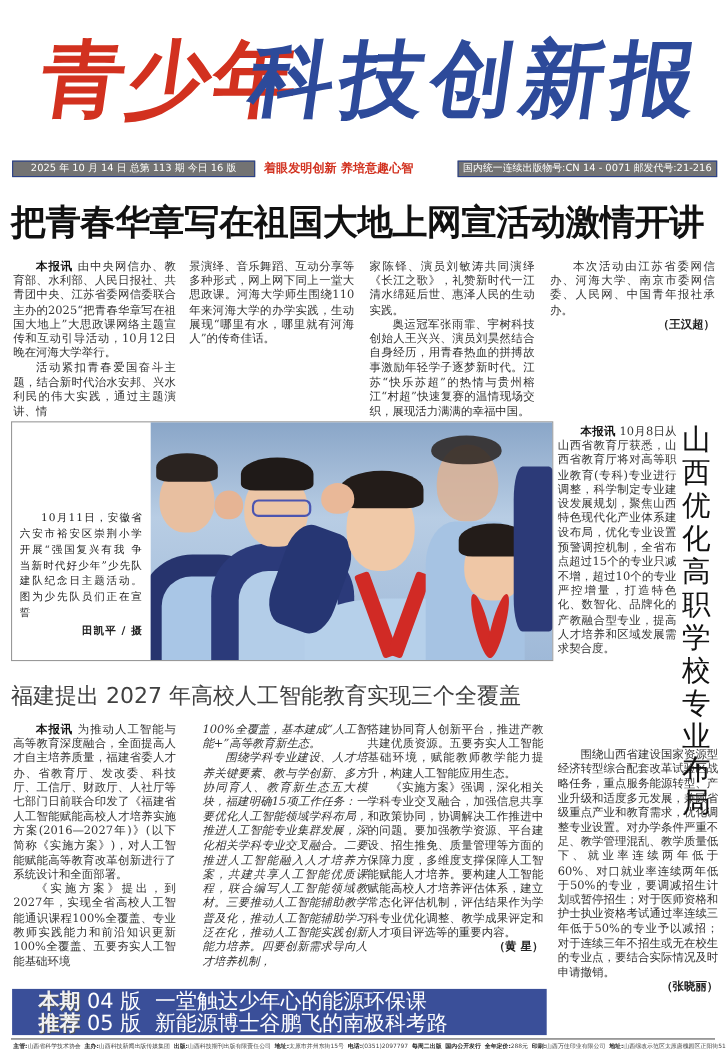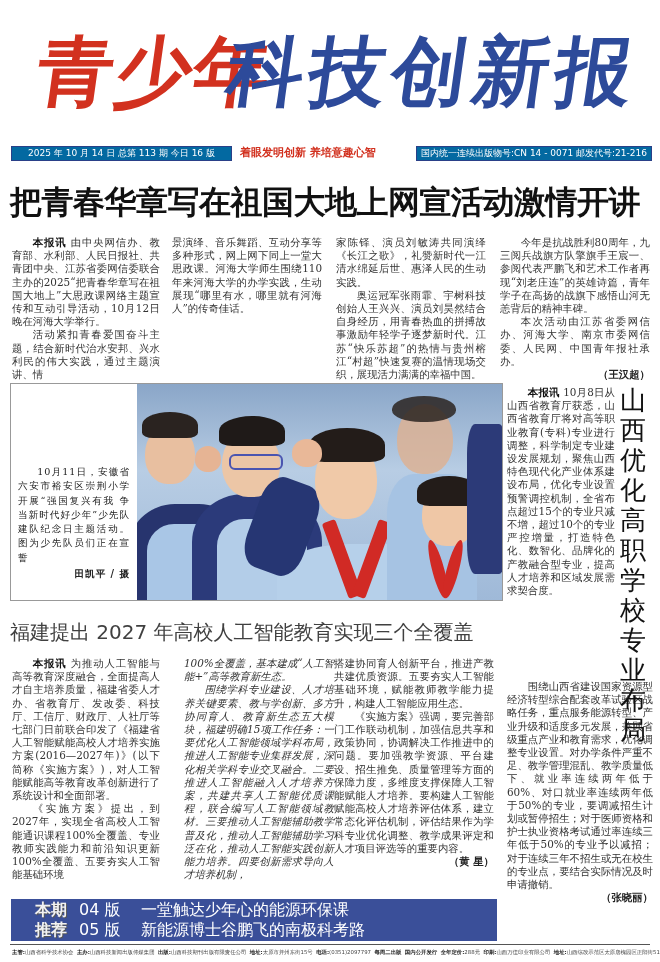--- a/index.html
+++ b/index.html
@@ -1,35 +1,35 @@
 <!DOCTYPE html>
 <html><head>
 <meta charset="utf-8">
 <style>
   html,body{margin:0;padding:0;background:#fff;}
   body{width:660px;height:962px;position:relative;overflow:hidden;font-family:"DejaVu Serif","Liberation Serif",serif;color:#222;}
   .abs{position:absolute;}
   .masthead{left:0;top:0;width:660px;height:145px;}
   .mast-red{left:38px;top:22px;font-family:"DejaVu Serif",serif;font-size:76px;font-weight:bold;color:#d2311f;letter-spacing:2px;line-height:100px;transform:skewX(-8deg);}
   .mast-blue{left:228px;top:22px;font-family:"DejaVu Serif",serif;font-size:76px;font-weight:bold;color:#2d4a9a;letter-spacing:6px;line-height:100px;transform:skewX(-8deg);}
-  .bar{top:146px;height:13px;background:#0369a1;border:1px solid #2a4088;color:#fff;font-family:"DejaVu Sans",sans-serif;font-size:9px;line-height:13px;text-align:center;white-space:nowrap;}
+  .bar{top:146px;height:13px;background:#737373;border:1px solid #2a4088;color:#fff;font-family:"DejaVu Sans",sans-serif;font-size:9px;line-height:13px;text-align:center;white-space:nowrap;}
   .slogan{left:240px;top:145px;width:180px;height:15px;color:#d2311f;font-family:"DejaVu Sans",sans-serif;font-size:11px;font-weight:bold;line-height:15px;}
   .headline{left:10px;top:180px;width:645px;font-family:"DejaVu Sans",sans-serif;font-weight:bold;font-size:32px;line-height:44px;color:#111;white-space:nowrap;letter-spacing:-0.5px;}
   .col{font-size:10.4px;line-height:13.2px;text-align:justify;color:#333;}
   .col p{margin:0;text-indent:2em;}
   .lead{font-weight:bold;color:#111;font-family:"DejaVu Sans",sans-serif;}
   .byline{text-align:right;font-weight:bold;font-family:"DejaVu Sans",sans-serif;color:#222;}
   .photo-wrap{left:10px;top:383px;width:493px;height:218px;border:1px solid #999;box-sizing:border-box;}
   .caption{left:18px;top:465px;width:112px;font-size:9.6px;line-height:14.3px;color:#222;letter-spacing:1px;}
   .photo{left:137px;top:384px;width:365px;height:216px;overflow:hidden;background:linear-gradient(180deg,#8aa6c8 0%,#b8cde4 40%,#9fb9d8 100%);}
   .kid{position:absolute;border-radius:50% 50% 45% 45%;}
   .vtitle{left:620px;top:385px;width:34px;font-family:"DejaVu Sans",sans-serif;font-size:26px;line-height:30px;color:#111;text-align:left;}
   .headline2{left:10px;top:618px;width:495px;font-family:"DejaVu Sans",sans-serif;font-size:20px;line-height:28px;color:#404040;white-space:nowrap;}
   .promo{left:11px;top:899px;width:486px;height:42px;background:#3a4f99;color:#fff;font-family:"DejaVu Sans",sans-serif;}
-  .promo-row{position:absolute;left:24px;font-size:16px;line-height:20px;white-space:nowrap;}
+  .promo-row{position:absolute;left:24px;font-size:19px;line-height:20px;white-space:nowrap;}
   .promo-tag{font-weight:bold;color:#f2f2f2;text-shadow:1px 1px 0 #555;display:inline-block;width:44px;}
   .promo-ed{display:inline-block;width:62px;}
   .footer-line{left:10px;top:944px;width:640px;height:1px;background:#555;}
   .footer{left:12px;top:947px;width:640px;font-size:5.4px;line-height:10px;color:#444;white-space:nowrap;font-family:"DejaVu Sans",sans-serif;}
   .footer b{color:#222;}
 </style>
 </head>
 <body>
 
 <div class="abs masthead">
@@ -47,21 +47,20 @@
   <p>活动紧扣青春爱国奋斗主题，结合新时代治水安邦、兴水利民的伟大实践，通过主题演讲、情</p>
 </div>
 <div class="abs col" style="left:172px;top:236px;width:150px;">
   <p style="text-indent:0">景演绎、音乐舞蹈、互动分享等多种形式，网上网下同上一堂大思政课。河海大学师生围绕110年来河海大学的办学实践，生动展现“哪里有水，哪里就有河海人”的传奇佳话。</p>
 </div>
 <div class="abs col" style="left:336px;top:236px;width:150px;">
   <p style="text-indent:0">家陈铎、演员刘敏涛共同演绎《长江之歌》，礼赞新时代一江清水绵延后世、惠泽人民的生动实践。</p>
   <p>奥运冠军张雨霏、宇树科技创始人王兴兴、演员刘昊然结合自身经历，用青春热血的拼搏故事激励年轻学子逐梦新时代。江苏“快乐苏超”的热情与贵州榕江“村超”快速复赛的温情现场交织，展现活力满满的幸福中国。</p>
 </div>
 <div class="abs col" style="left:500px;top:236px;width:150px;">
-  <p>今年是抗战胜利80周年，九三阅兵战旗方队擎旗手王宸一、参阅代表严鹏飞和艺术工作者再现“刘老庄连”的英雄诗篇，青年学子在高扬的战旗下感悟山河无恙背后的精神丰碑。</p>
   <p>本次活动由江苏省委网信办、河海大学、南京市委网信委、人民网、中国青年报社承办。</p>
   <div class="byline">（王汉超）</div>
 </div>
 
 <div class="abs photo-wrap"></div>
 <div class="abs caption">
   <div style="text-indent:2em;text-align:justify;">10月11日，安徽省六安市裕安区崇荆小学开展“强国复兴有我 争当新时代好少年”少先队建队纪念日主题活动。图为少先队员们正在宣誓</div>
   <div class="byline" style="margin-top:2px;">田凯平 / 摄</div>
 </div>
 <div class="abs photo" title="少先队员举拳宣誓">
@@ -106,21 +105,21 @@
 <div class="abs col" style="left:12px;top:657px;width:148px;">
   <p><span class="lead">本报讯</span><span> 为推动人工智能与高等教育深度融合，全面提高人才自主培养质量，福建省委人才办、省教育厅、发改委、科技厅、工信厅、财政厅、人社厅等七部门日前联合印发了《福建省人工智能赋能高校人才培养实施方案(2016—2027年)》(以下简称《实施方案》)，对人工智能赋能高等教育改革创新进行了系统设计和全面部署。</span></p>
   <p>《实施方案》提出，到2027年，实现全省高校人工智能通识课程100%全覆盖、专业教师实践能力和前沿知识更新100%全覆盖、五要夯实人工智能基础环境</p>
 </div>
 <div class="abs col" style="left:184px;top:657px;width:150px;font-style:italic;">
   <p style="text-indent:0">100%全覆盖，基本建成“人工智能+”高等教育新生态。</p>
   <p>围绕学科专业建设、人才培养关键要素、教与学创新、多方协同育人、教育新生态五大模块，福建明确15项工作任务：一要优化人工智能领域学科布局，推进人工智能专业集群发展，深化相关学科专业交叉融合。二要推进人工智能融入人才培养方案，共建共享人工智能优质课程，联合编写人工智能领域教材。三要推动人工智能辅助教学普及化，推动人工智能辅助学习泛在化，推动人工智能实践创新能力培养。四要创新需求导向人才培养机制，</p>
 </div>
 <div class="abs col" style="left:334px;top:657px;width:160px;">
   <p style="text-indent:0">搭建协同育人创新平台，推进产教共建优质资源。五要夯实人工智能基础环境，赋能教师教学能力提升，构建人工智能应用生态。</p>
-  <p>《实施方案》强调，要完善部门工作联动机制，加强信息共享和政策协同，协调解决工作推进中的问题。要加强教学资源、平台建设、招生推免、质量管理等方面的保障力度，多维度支撑保障人工智能赋能人才培养。要构建人工智能赋能高校人才培养评估体系，建立常态化评估机制，评估结果作为学科专业优化调整、教学成果评定和人才项目评选等的重要内容。</p>
+  <p>《实施方案》强调，深化相关学科专业交叉融合，加强信息共享和政策协同，协调解决工作推进中的问题。要加强教学资源、平台建设、招生推免、质量管理等方面的保障力度，多维度支撑保障人工智能赋能人才培养。要构建人工智能赋能高校人才培养评估体系，建立常态化评估机制，评估结果作为学科专业优化调整、教学成果评定和人才项目评选等的重要内容。</p>
   <div class="byline">（黄 星）</div>
 </div>
 
 <div class="abs promo">
   <div class="promo-row" style="top:1px;">
     <span class="promo-tag">本期</span><span class="promo-ed">04 版</span><span>一堂触达少年心的能源环保课</span>
   </div>
   <div class="promo-row" style="top:21px;">
     <span class="promo-tag">推荐</span><span class="promo-ed">05 版</span><span>新能源博士谷鹏飞的南极科考路</span>
   </div>

